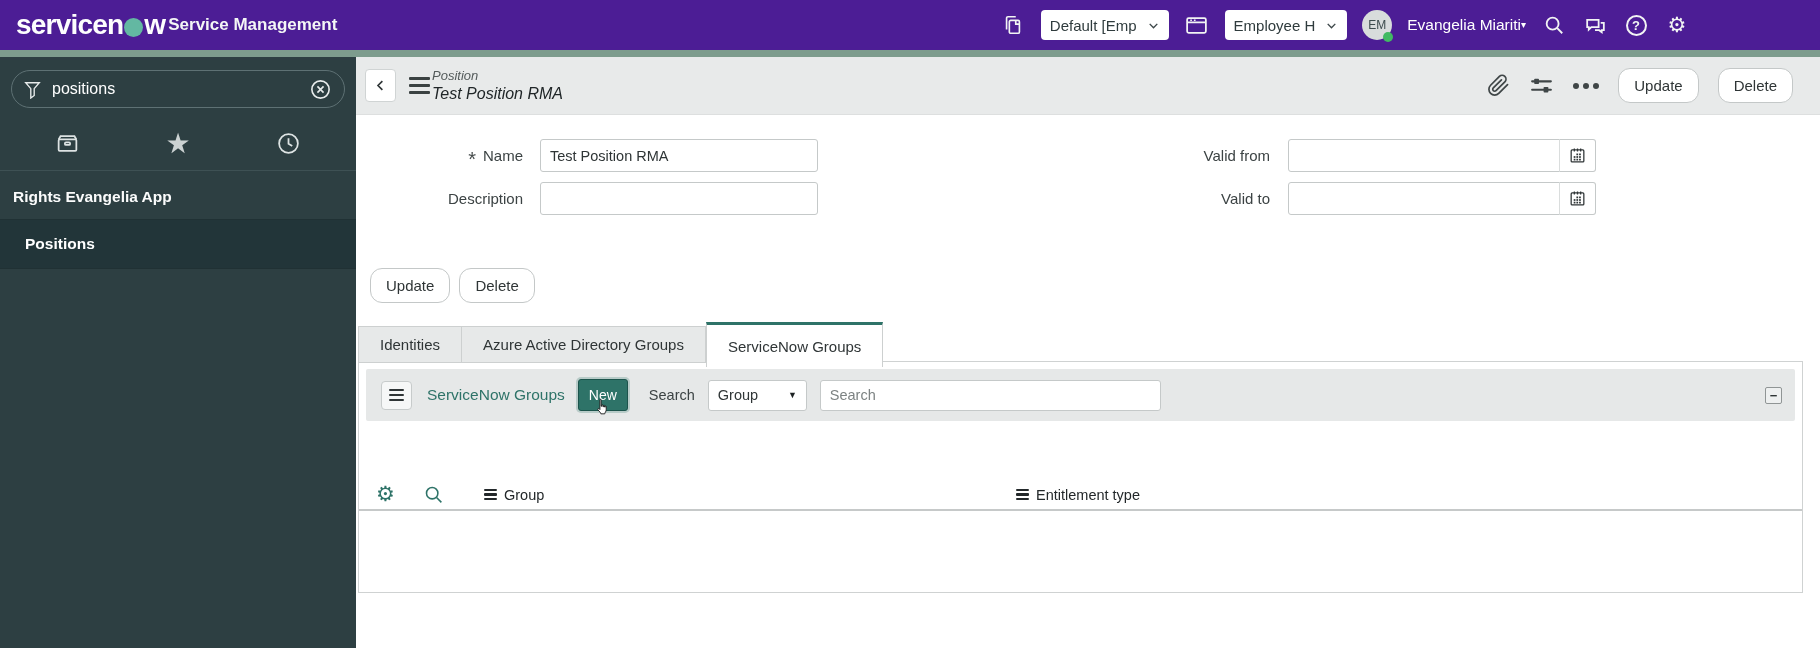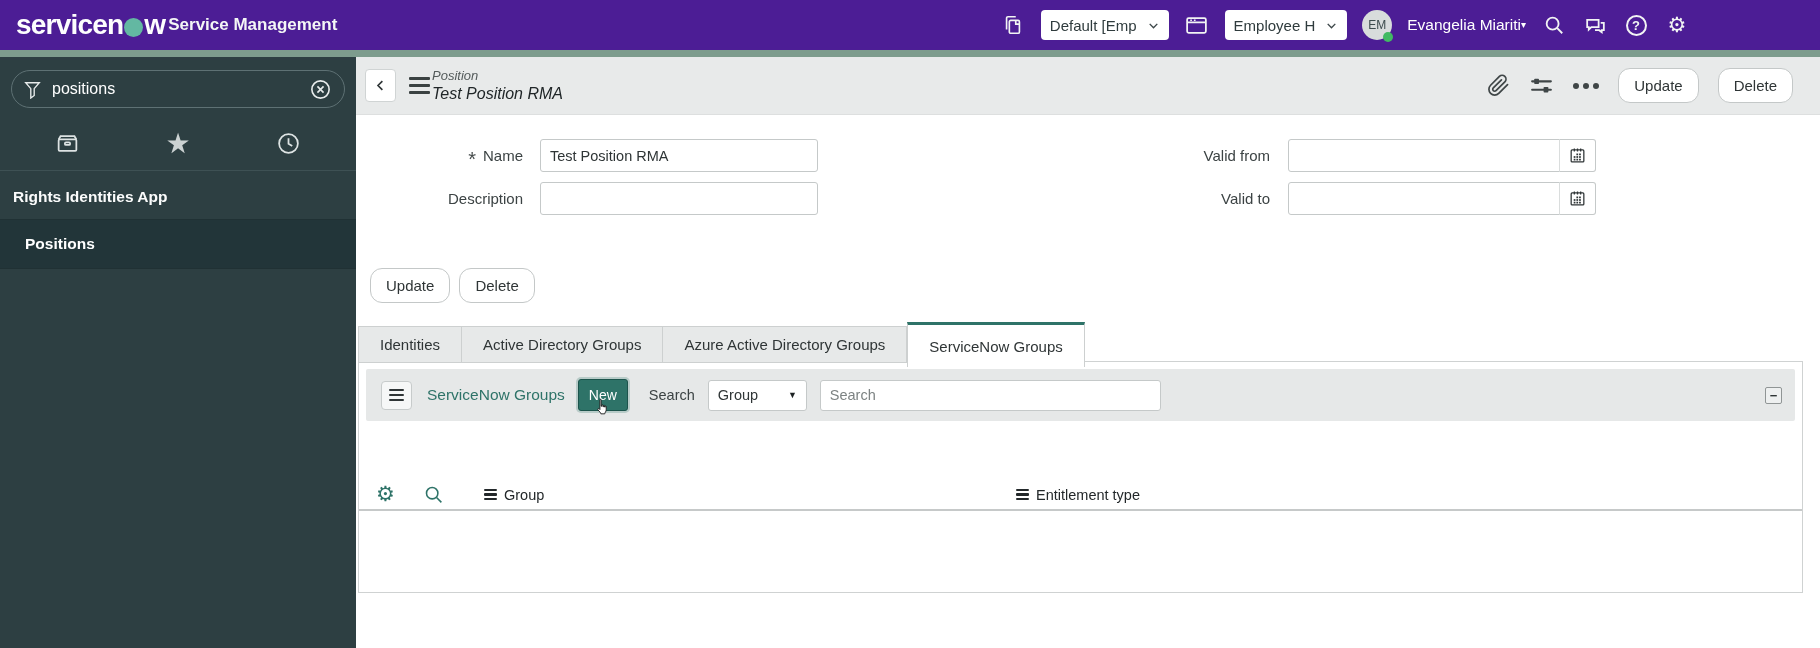--- a/index.html
+++ b/index.html
@@ -239,21 +239,21 @@
       </svg>
     </span>
     <span class="ni star-glyph uni">★</span>
     <span class="ni">
       <svg width="25" height="25" viewBox="0 0 24 24" fill="none" stroke="currentColor" stroke-width="1.7">
         <circle cx="12" cy="12" r="9"></circle>
           <path d="M12 7v5.2l3.6 2.1"></path>
       </svg>
     </span>
   </div>
-  <div class="app-label">Rights Identities App</div>
+  <div class="app-label">Rights Evangelia App</div>
   <div class="nav-item">
     <span>Positions</span>
   </div>
 </div>
 
 <div class="main">
 
   <div class="content-header">
     <div class="back-btn">
       <svg width="15" height="15" viewBox="0 0 24 24" fill="none" stroke="currentColor" stroke-width="2.6">
@@ -353,21 +353,20 @@
     </span>
   </div>
 
   <div class="form-btns">
     <button class="btn">Update</button>
     <button class="btn">Delete</button>
   </div>
 
   <div class="tabs">
     <div class="tab">Identities</div>
-    <div class="tab">Active Directory Groups</div>
     <div class="tab">Azure Active Directory Groups</div>
     <div class="tab active">ServiceNow Groups</div>
   </div>
 
   <div class="panel">
 
     <div class="list-toolbar">
       <div class="lt-menu">
           <i></i>
           <i></i>

